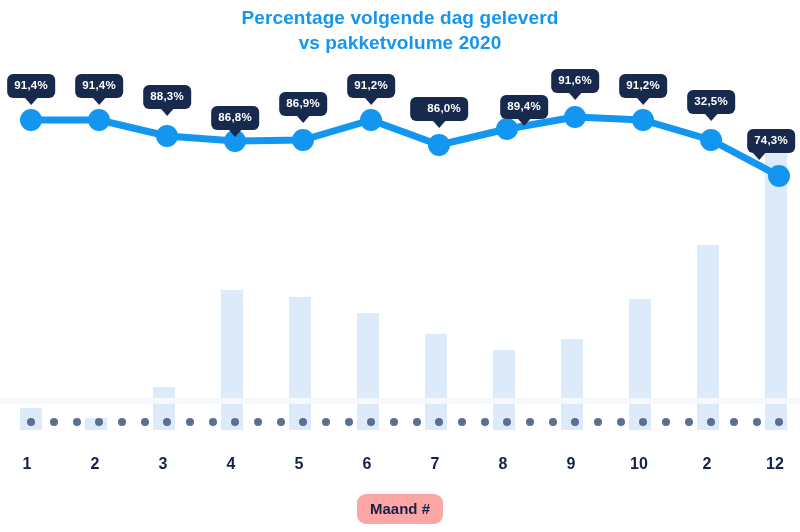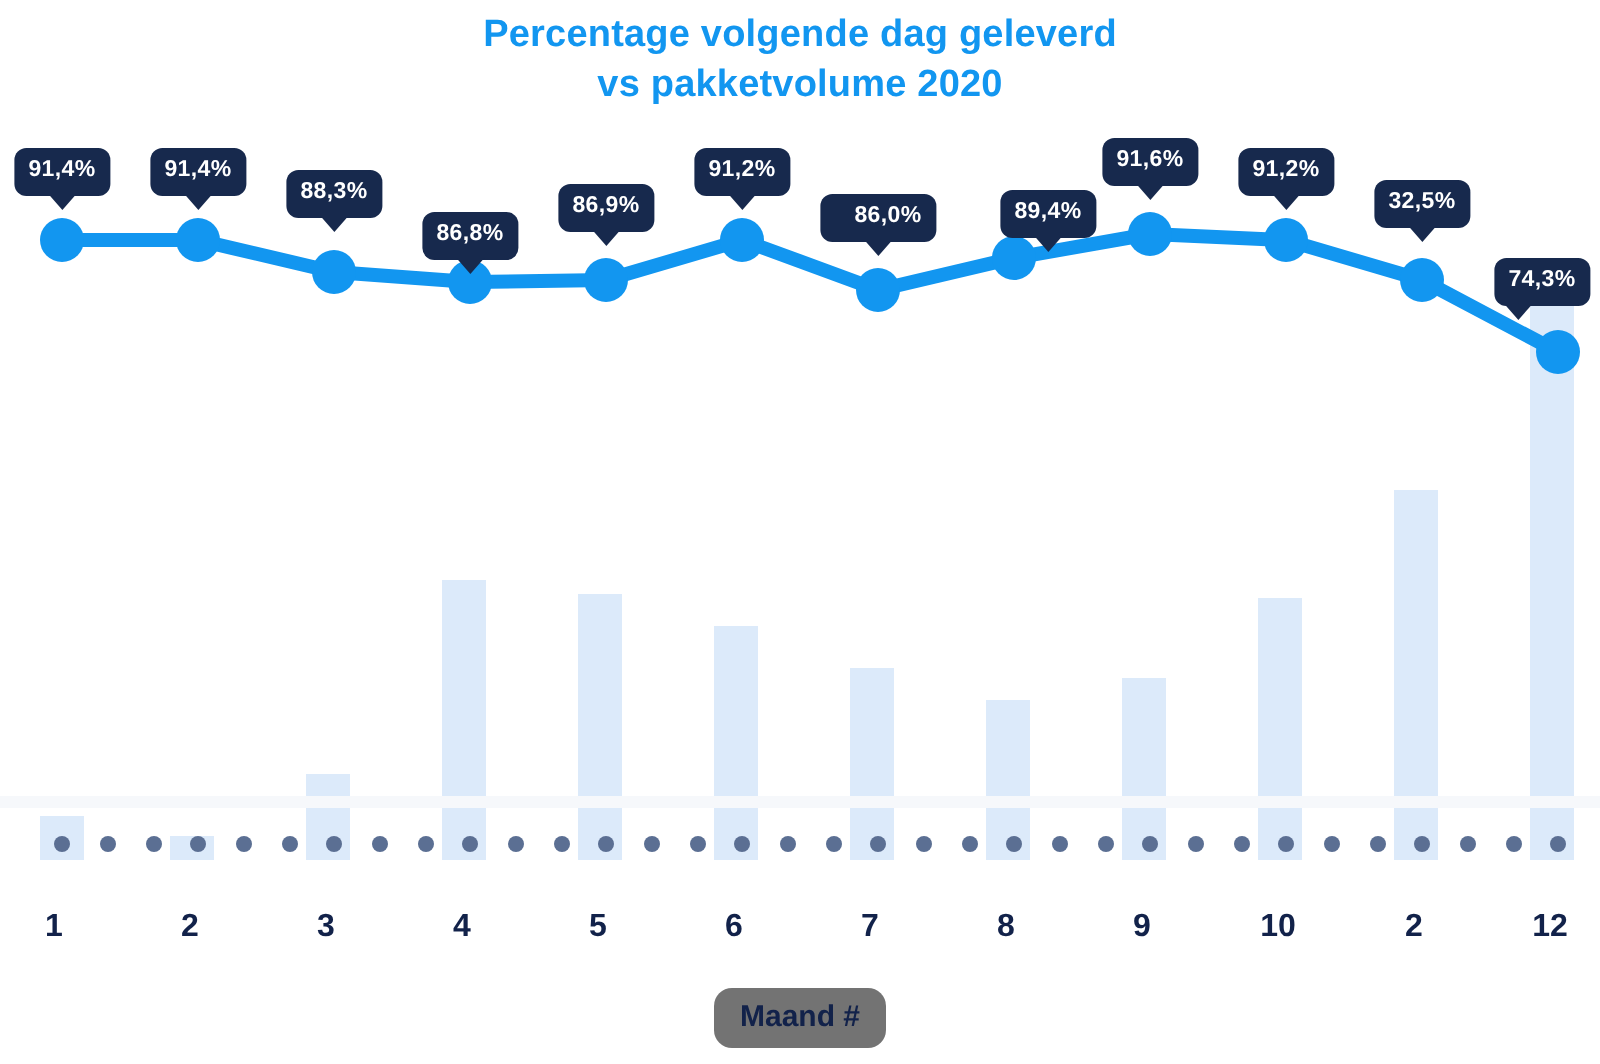--- a/index.html
+++ b/index.html
@@ -136,21 +136,21 @@
 
   .axis-title-wrap {
     position: absolute;
     left: 0;
     top: 494px;
     width: 800px;
     text-align: center;
   }
   .axis-title {
     display: inline-block;
-    background: #737373;
+    background: #fca5a5;
     color: #12224a;
     font-size: 15px;
     font-weight: bold;
     padding: 7px 13px;
     border-radius: 9px;
     line-height: 16px;
   }
 
   .bottom-strip {
     position: absolute;

